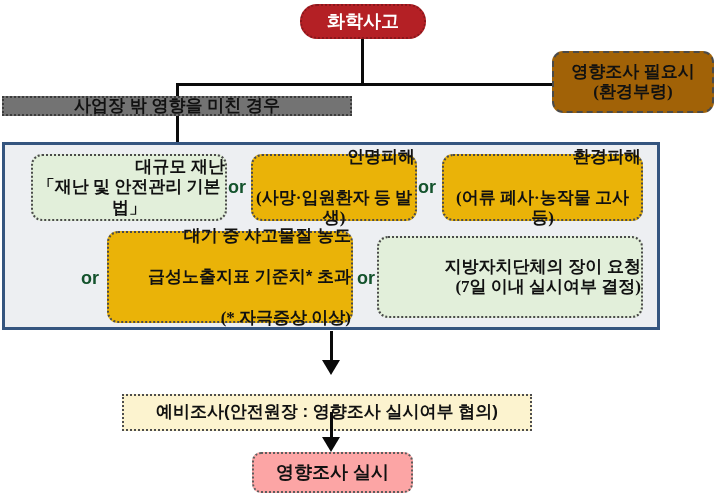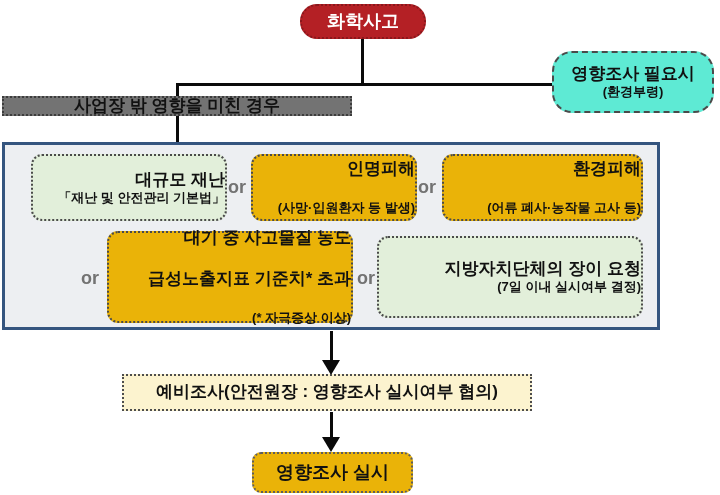--- a/index.html
+++ b/index.html
@@ -18,55 +18,55 @@
     border-top:15px solid #0a0a0a;
   }
   
   .node {
     position:absolute; display:flex; flex-direction:column;
     align-items:center; justify-content:center; text-align:center;
     color:#111; font-weight:bold; line-height:1.18;
   }
   .node .title  { font-size:17px; }
   .node .title2 { font-size:17px; }
-  .node .sub    { font-size:13px; }
+  .node .sub    { font-size:17px;font-family:Liberation Serif, serif; }
 
   .top-box {
     left:300px; top:4px; width:126px; height:35px;
     background:#b42025; border:2px dotted #8a171c; border-radius:17px;
     color:#ffffff; font-size:18px;
   }
   .right-box {
     left:552px; top:51px; width:162px; height:62px;
-    background:#5eead4; border:2px dashed #4a4a4a; border-radius:20px;
+    background:#a16207; border:2px dashed #4a4a4a; border-radius:11px;
   }
   .cond-box {
     left:2px; top:96px; width:350px; height:20px;
     background:#737373; border:2px dotted #3d3d3d;
     font-size:17px;
   }
   .container-box {
     position:absolute; left:2px; top:142px; width:658px; height:188px;
     background:#edeff2; border:3px solid #35557f;
   }
   .crit { border:2px dotted #4a4a4a; border-radius:11px;align-items:flex-end; }
   .crit.green { background:#e2efda; }
   .crit.peach { background:#eab308;gap:21px; }
   .or {
-    position:absolute; color:#737373; font-weight:bold; font-size:18px;
+    position:absolute; color:#14532d; font-weight:bold; font-size:18px;
     line-height:1;
   }
   .pre-box {
-    left:122px; top:374px; width:410px; height:37px;
+    left:122px; top:394px; width:410px; height:37px;
     background:#fcf3cf; border:2px dotted #4d4d4d;
     font-size:17px;
   }
   .final-box {
     left:252px; top:452px; width:161px; height:41px;
-    background:#eab308; border:2px dotted #5d5d5d; border-radius:9px;
+    background:#fca5a5; border:2px dotted #5d5d5d; border-radius:9px;
     font-size:18px;
   }
 </style>
 </head>
 <body>
 
 <div class="canvas">
 
   <div class="line" style="left:361px; top:39px; width:3px; height:46px;"></div>
   <div class="line" style="left:176px; top:83px; width:380px; height:3px;"></div>

